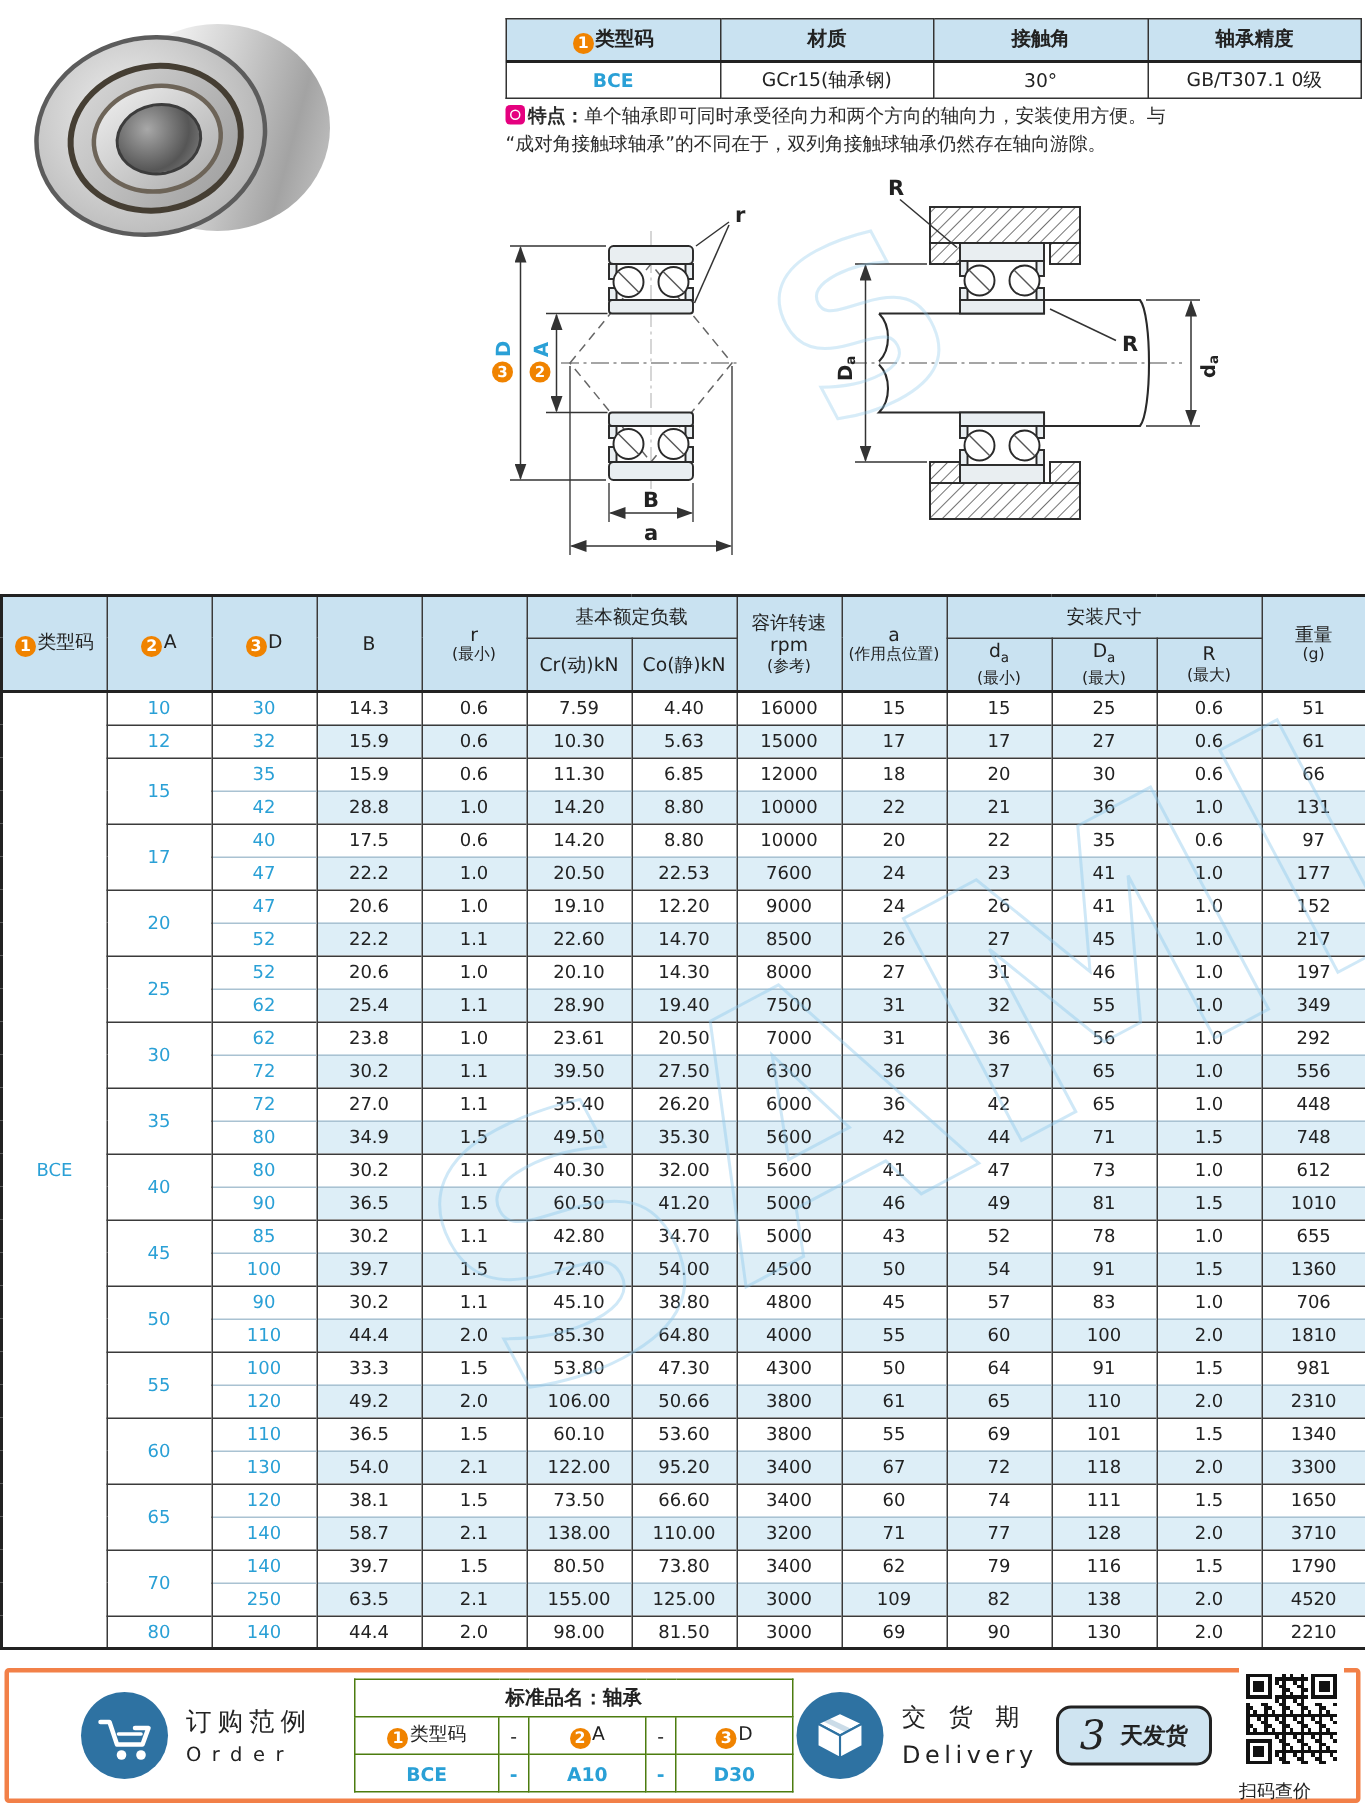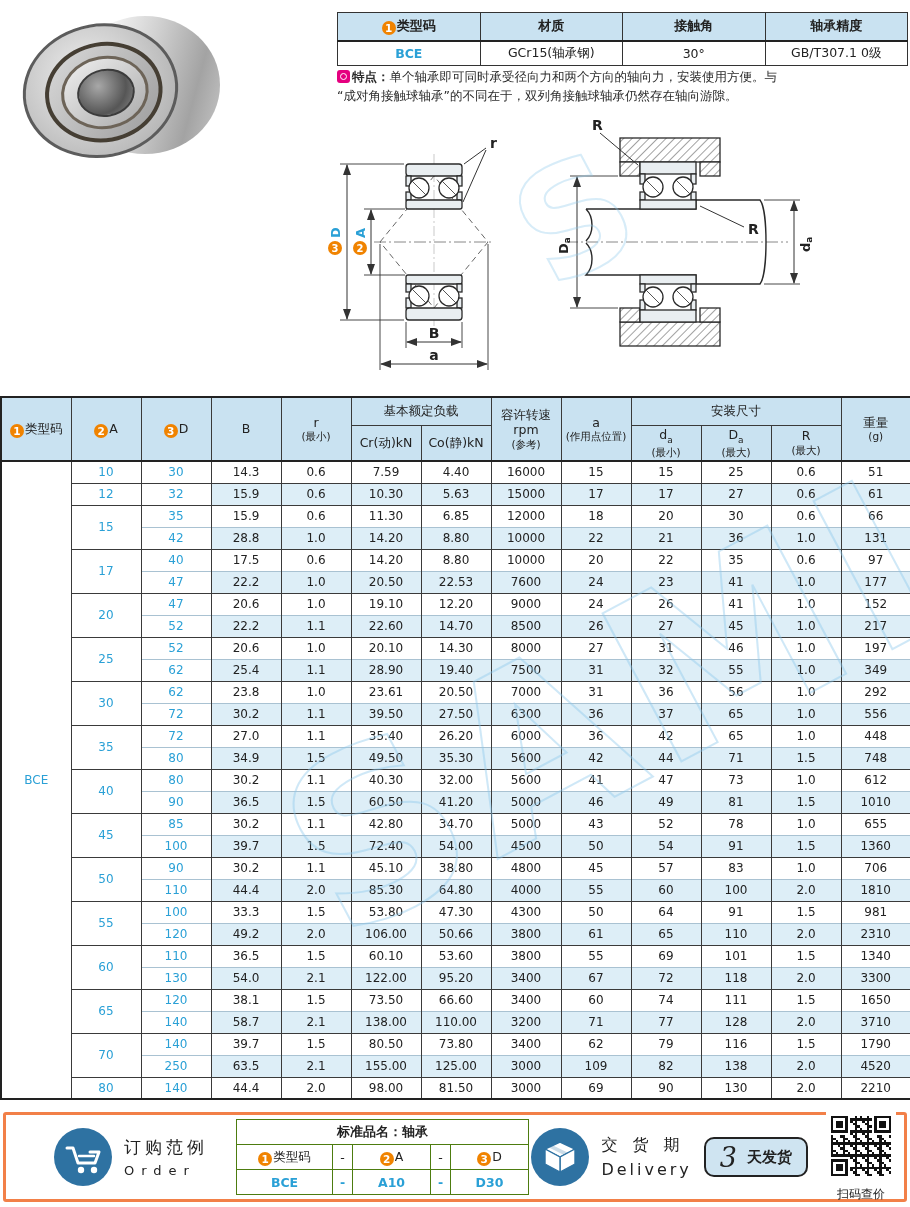--- a/index.html
+++ b/index.html
@@ -78,21 +78,21 @@
   .order-table td { height:25px; font-size:12.5px; }
   .order-table tr.ot-vals td { color:#2aa0d6; font-weight:600; }
   .f-spacer { flex:1; }
   .dly-titles { margin-left:10px; }
   .dly-cn { font-size:16px; letter-spacing:5px; }
   .dly-en { font-size:16px; letter-spacing:3px; margin-top:4px; }
   .badge { margin-left:12px; display:inline-flex; align-items:center; gap:10px; border:2px solid #222;
            border-radius:10px; background:#cfe4f1; padding:2px 14px; height:40px; }
   .badge-num { font-family:"DejaVu Serif","Liberation Serif",serif; font-style:italic; font-size:27px; }
   .badge-txt { font-size:15px; font-weight:600; }
-  .qr-wrap { margin-left:18px; margin-right:8px; text-align:center; }
+  .qr-wrap { margin-left:18px; margin-right:8px; }
   .qr-label { font-size:12px; margin-top:1px; }
 </style>
 </head>
 <body>
 
 <div class="page">
 
   <div class="photo">
     <div class="ph-barrel"></div>
     <div class="ph-facewrap">

